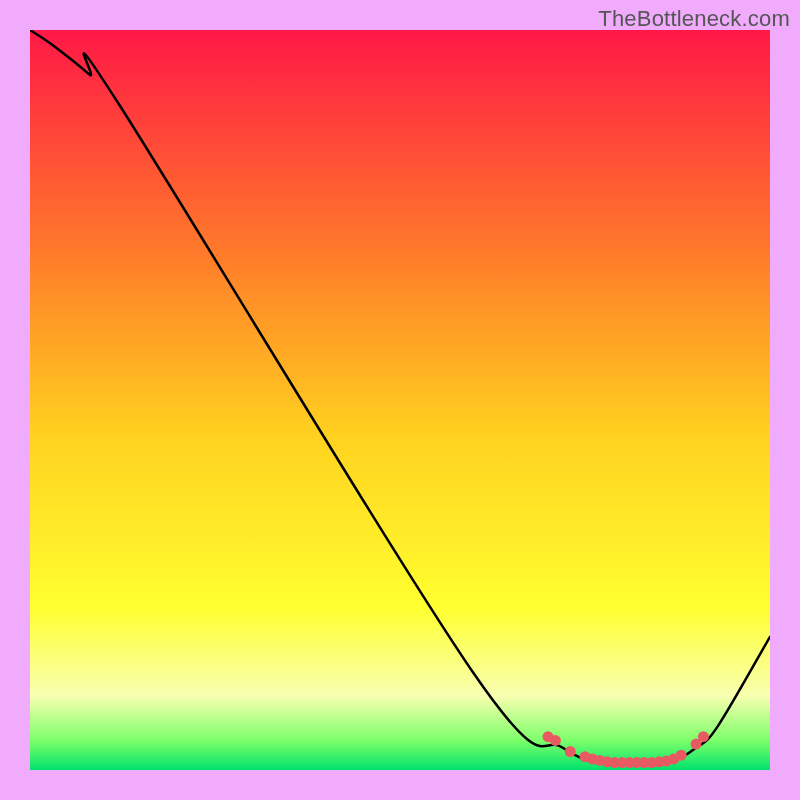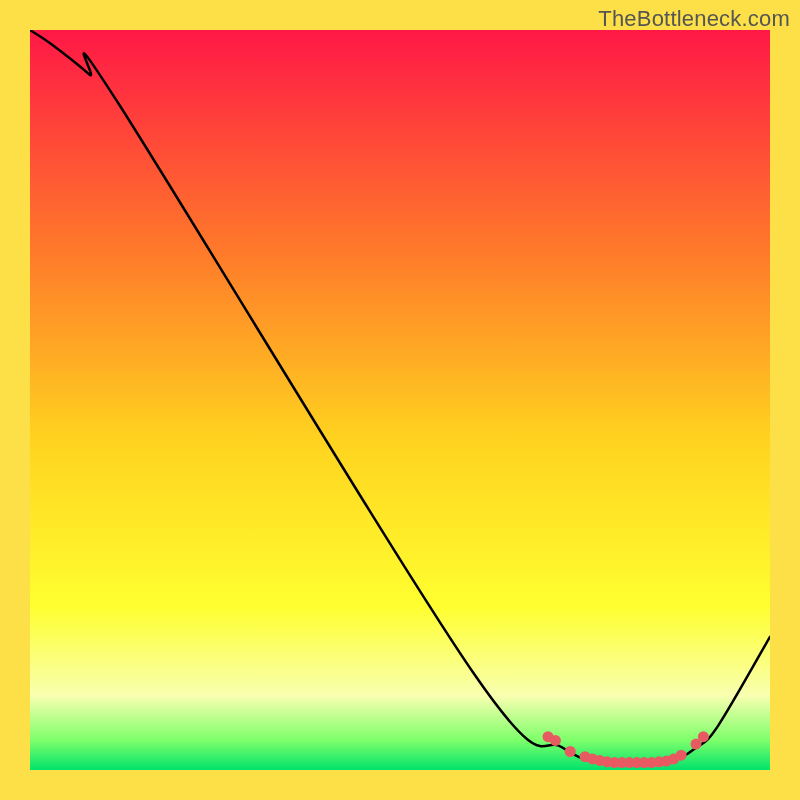--- a/index.html
+++ b/index.html
@@ -8,21 +8,21 @@
     width: 800px;
     height: 800px;
     background: #000;
     overflow: hidden;
     font-family: Arial, Helvetica, sans-serif;
   }
   .stage {
     position: relative;
     width: 800px;
     height: 800px;
-    background: #fde047;
+    background: #f0abfc;
   }
   .watermark {
     position: absolute;
     top: 6px;
     right: 10px;
     color: #555;
     font-size: 22px;
     letter-spacing: 0.2px;
     user-select: none;
   }

